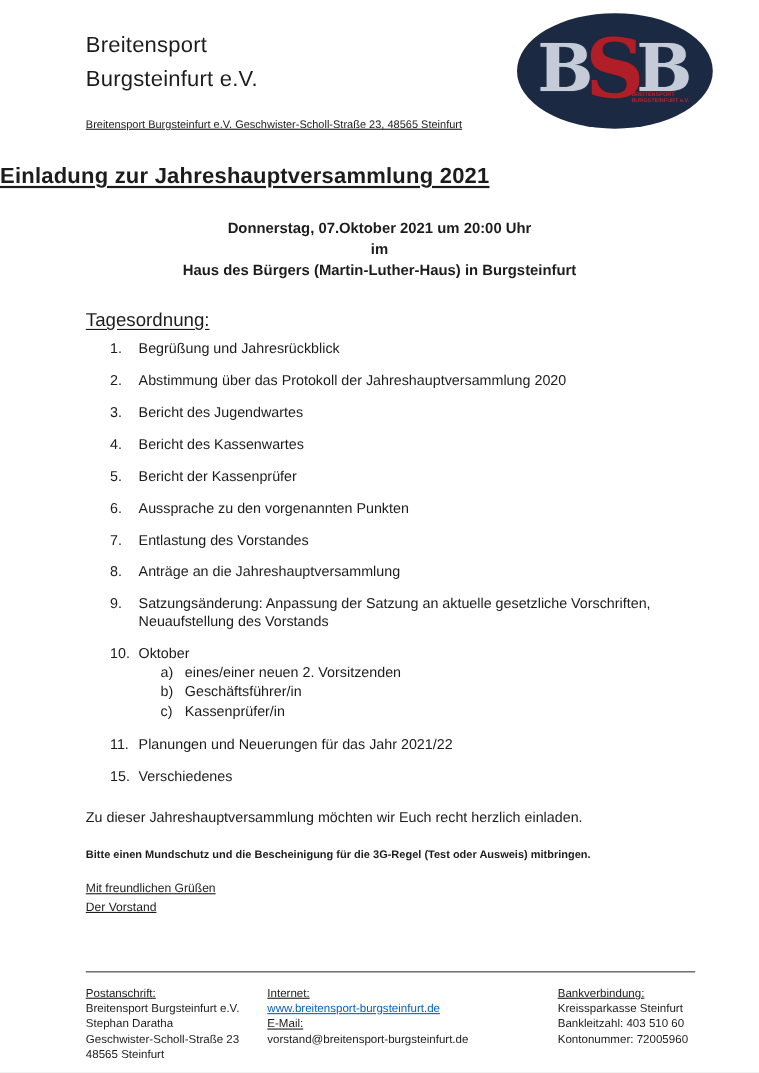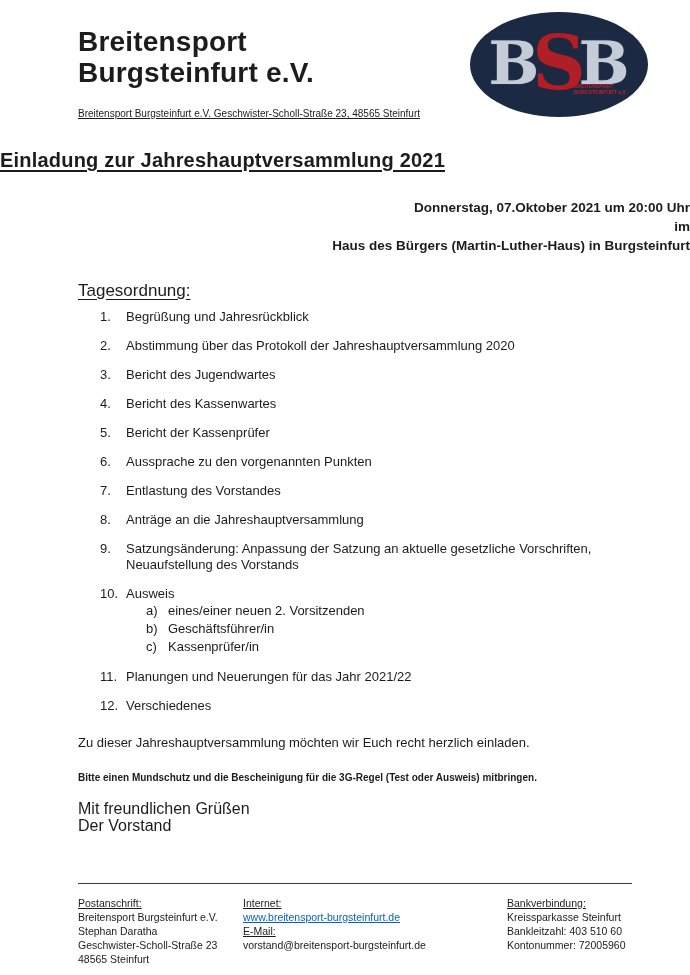--- a/index.html
+++ b/index.html
@@ -16,21 +16,21 @@
   }
 
   
   .header {
     display: flex;
     justify-content: space-between;
     align-items: flex-start;
     padding: 12px 42px 0 78px;
   }
   .org-block { margin-top: 14px; }
-  .org-name { font-size: 28px; line-height: 31px; letter-spacing: 0.2px; font-weight: bold; }
+  .org-name { font-size: 20px; line-height: 31px; letter-spacing: 0.2px; }
   .address-line {
     font-size: 10px;
     margin-top: 20px;
     text-decoration: underline;
     white-space: nowrap;
   }
 
   
   .logo {
     position: relative;
@@ -73,21 +73,21 @@
     text-align: left;
     font-size: 20px;
     font-weight: bold;
     text-decoration: underline;
     text-underline-offset: 3px;
     text-decoration-thickness: 2px;
     letter-spacing: 0.2px;
   }
   .event-block {
     margin-top: 26px;
-    text-align: right;
+    text-align: center;
     font-size: 13.5px;
     font-weight: bold;
     line-height: 19px;
   }
 
   
   .agenda-heading {
     margin: 26px 0 0 78px;
     font-size: 17px;
     text-decoration: underline;
@@ -96,21 +96,21 @@
   .agenda-list { margin: 8px 40px 0 100px; font-size: 13px; }
   .agenda-item { display: flex; margin-bottom: 13px; line-height: 16px; }
   .agenda-num { flex: 0 0 26px; }
   .agenda-txt { flex: 1; }
   .sub-row { display: flex; line-height: 18px; margin-left: 20px; }
   .sub-letter { flex: 0 0 22px; }
 
   
   .para { margin: 20px 40px 0 78px; font-size: 13px; line-height: 18px; }
   .notice { margin: 17px 40px 0 78px; font-size: 10px; font-weight: bold; line-height: 18px; }
-  .closing { margin: 13px 40px 0 78px; font-size: 16px; line-height: 17px; }
+  .closing { margin: 13px 40px 0 78px; font-size: 11px; line-height: 17px; text-decoration: underline; }
 
   
   .footer {
     position: absolute;
     top: 883px;
     left: 78px;
     width: 554px;
   }
   .footer-rule { border: 0; border-top: 1.5px solid #3a3a3a; }
   .footer-cols { display: flex; margin-top: 12px; font-size: 10.5px; line-height: 14px; }
@@ -187,41 +187,41 @@
     <div class="agenda-item">
       <span class="agenda-num">9.</span>
       <div class="agenda-txt">
         <div>Satzungsänderung: Anpassung der Satzung an aktuelle gesetzliche Vorschriften,</div>
         <div>Neuaufstellung des Vorstands</div>
       </div>
     </div>
     <div class="agenda-item">
       <span class="agenda-num">10.</span>
       <div class="agenda-txt">
-        <div>Ausweis</div>
+        <div>Oktober</div>
         <div class="sub-row">
           <span class="sub-letter">a)</span>
           <span>eines/einer neuen 2. Vorsitzenden</span>
         </div>
         <div class="sub-row">
           <span class="sub-letter">b)</span>
           <span>Geschäftsführer/in</span>
         </div>
         <div class="sub-row">
           <span class="sub-letter">c)</span>
           <span>Kassenprüfer/in</span>
         </div>
       </div>
     </div>
     <div class="agenda-item">
       <span class="agenda-num">11.</span>
       <div class="agenda-txt">Planungen und Neuerungen für das Jahr 2021/22</div>
     </div>
     <div class="agenda-item">
-      <span class="agenda-num">12.</span>
+      <span class="agenda-num">15.</span>
       <div class="agenda-txt">Verschiedenes</div>
     </div>
   </div>
 
   <div class="para">
     <div>Zu dieser Jahreshauptversammlung möchten wir Euch recht herzlich einladen.</div>
   </div>
 
   <div class="notice">Bitte einen Mundschutz und die Bescheinigung für die 3G-Regel (Test oder Ausweis) mitbringen.</div>
 

